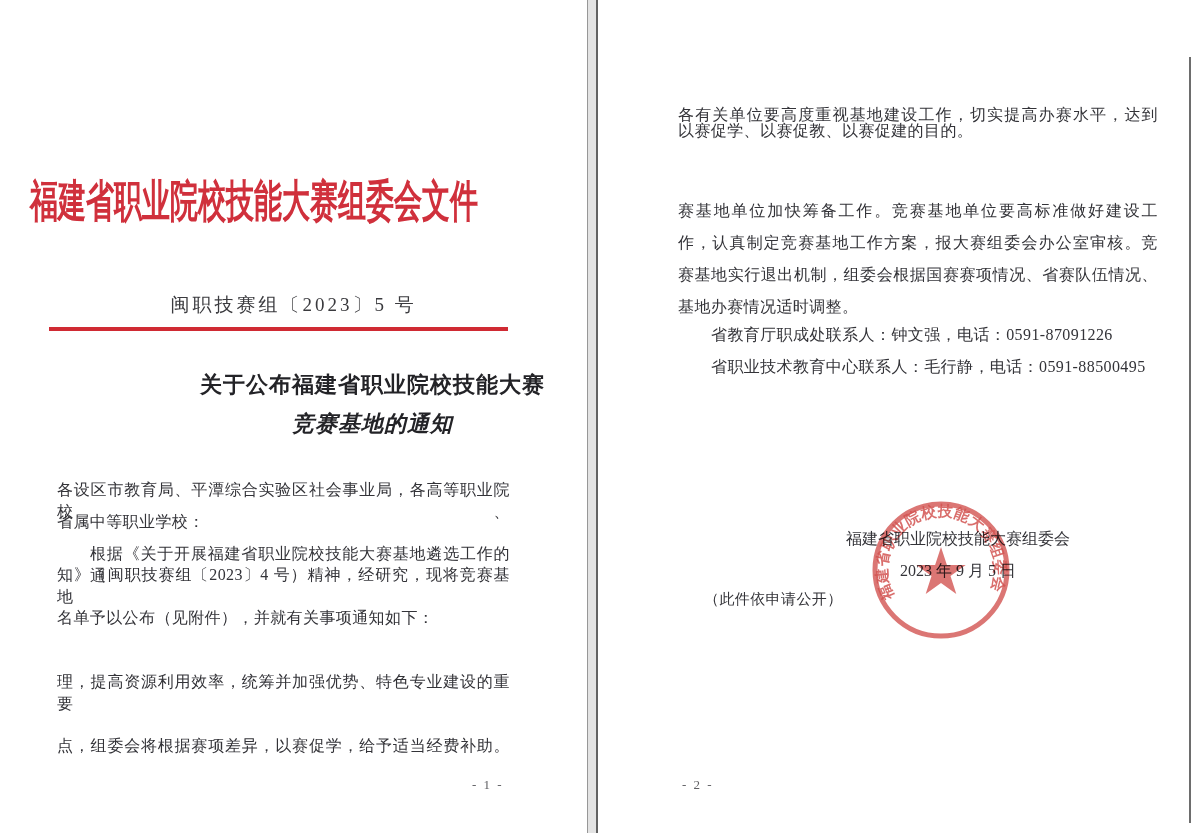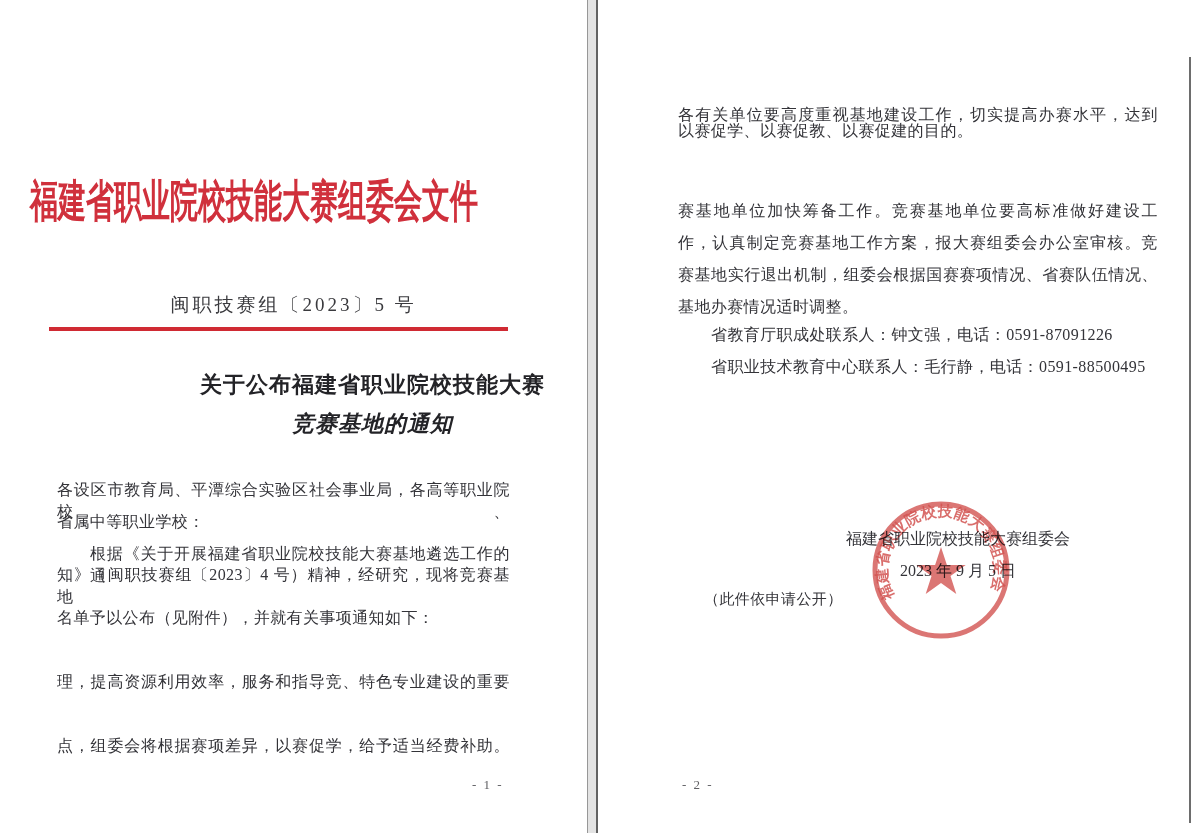--- a/index.html
+++ b/index.html
@@ -119,21 +119,21 @@
     <div class="abs red-rule"></div>
 
     <div id="doc-title-1" class="abs doc-title">关于公布福建省职业院校技能大赛</div>
     <div id="doc-title-2" class="abs doc-title">竞赛基地的通知</div>
 
     <div class="abs body-line p1-line jst" style="top:479px">各设区市教育局、平潭综合实验区社会事业局，各高等职业院校、</div>
     <div class="abs body-line p1-line" style="top:511px">省属中等职业学校：</div>
     <div class="abs body-line p1-line jst ind" style="top:543px">根据《关于开展福建省职业院校技能大赛基地遴选工作的通</div>
     <div class="abs body-line p1-line jst" style="top:564px">知》（闽职技赛组〔2023〕4 号）精神，经研究，现将竞赛基地</div>
     <div class="abs body-line p1-line" style="top:607px">名单予以公布（见附件），并就有关事项通知如下：</div>
-    <div class="abs body-line p1-line jst" style="top:671px">理，提高资源利用效率，服务和指导竞、特色专业建设的重要</div>
+    <div class="abs body-line p1-line jst" style="top:671px">理，提高资源利用效率，统筹并加强优势、特色专业建设的重要</div>
     <div class="abs body-line p1-line jst" style="top:735px">点，组委会将根据赛项差异，以赛促学，给予适当经费补助。</div>
 
     <div class="abs page-num" style="left:472px">- 1 -</div>
   </div>
 
   <div id="pages-divider"></div>
 
   <div id="page-right" class="page">
 
     <div class="abs body-line p2-line jst" style="top:104px">各有关单位要高度重视基地建设工作，切实提高办赛水平，达到</div>

